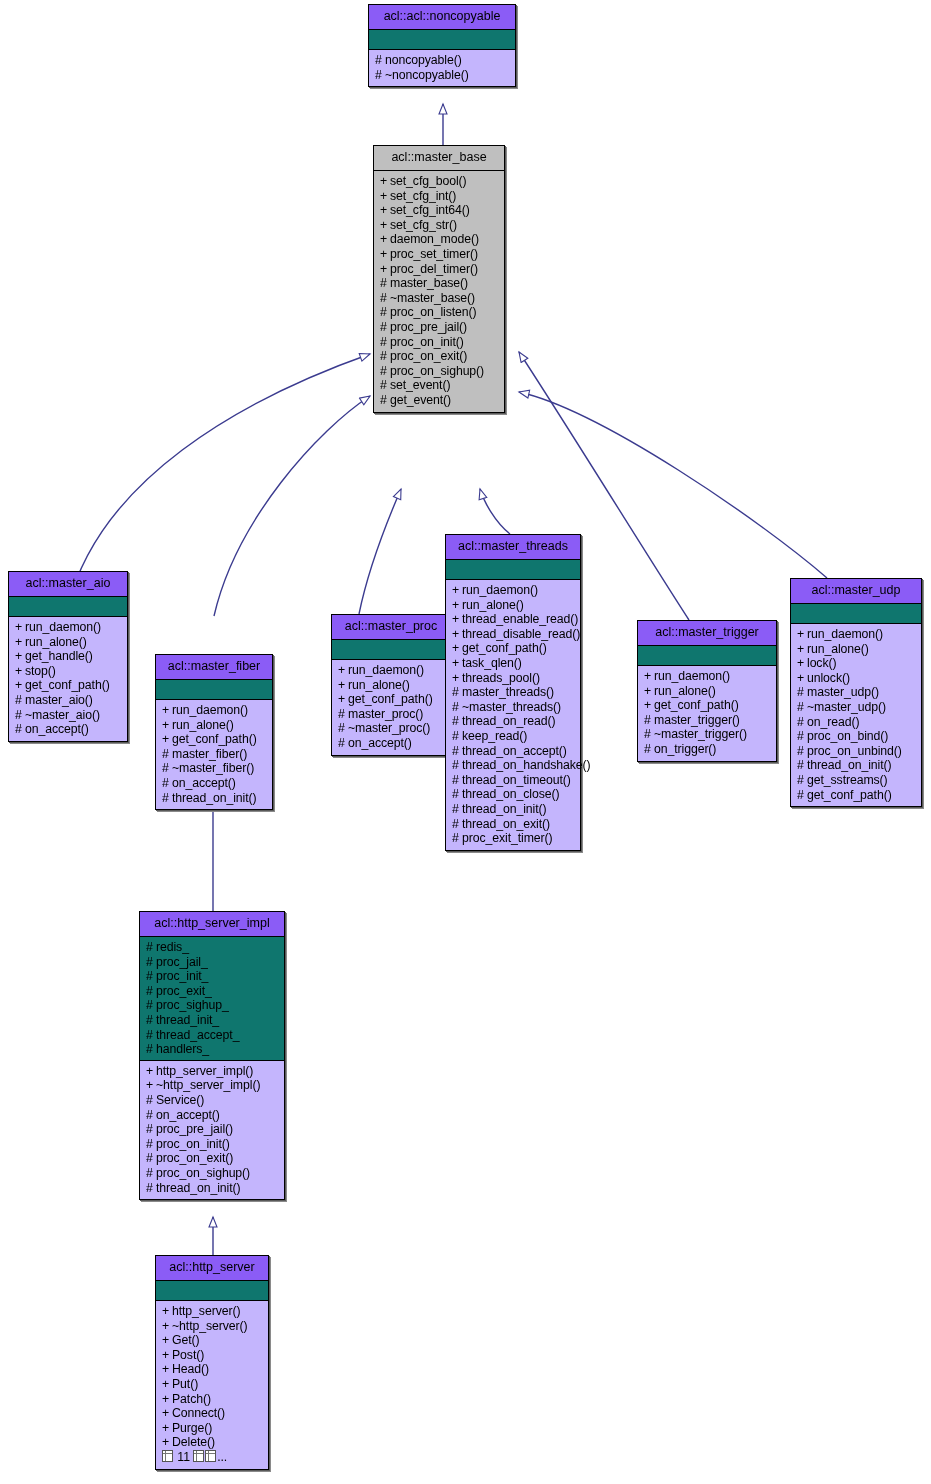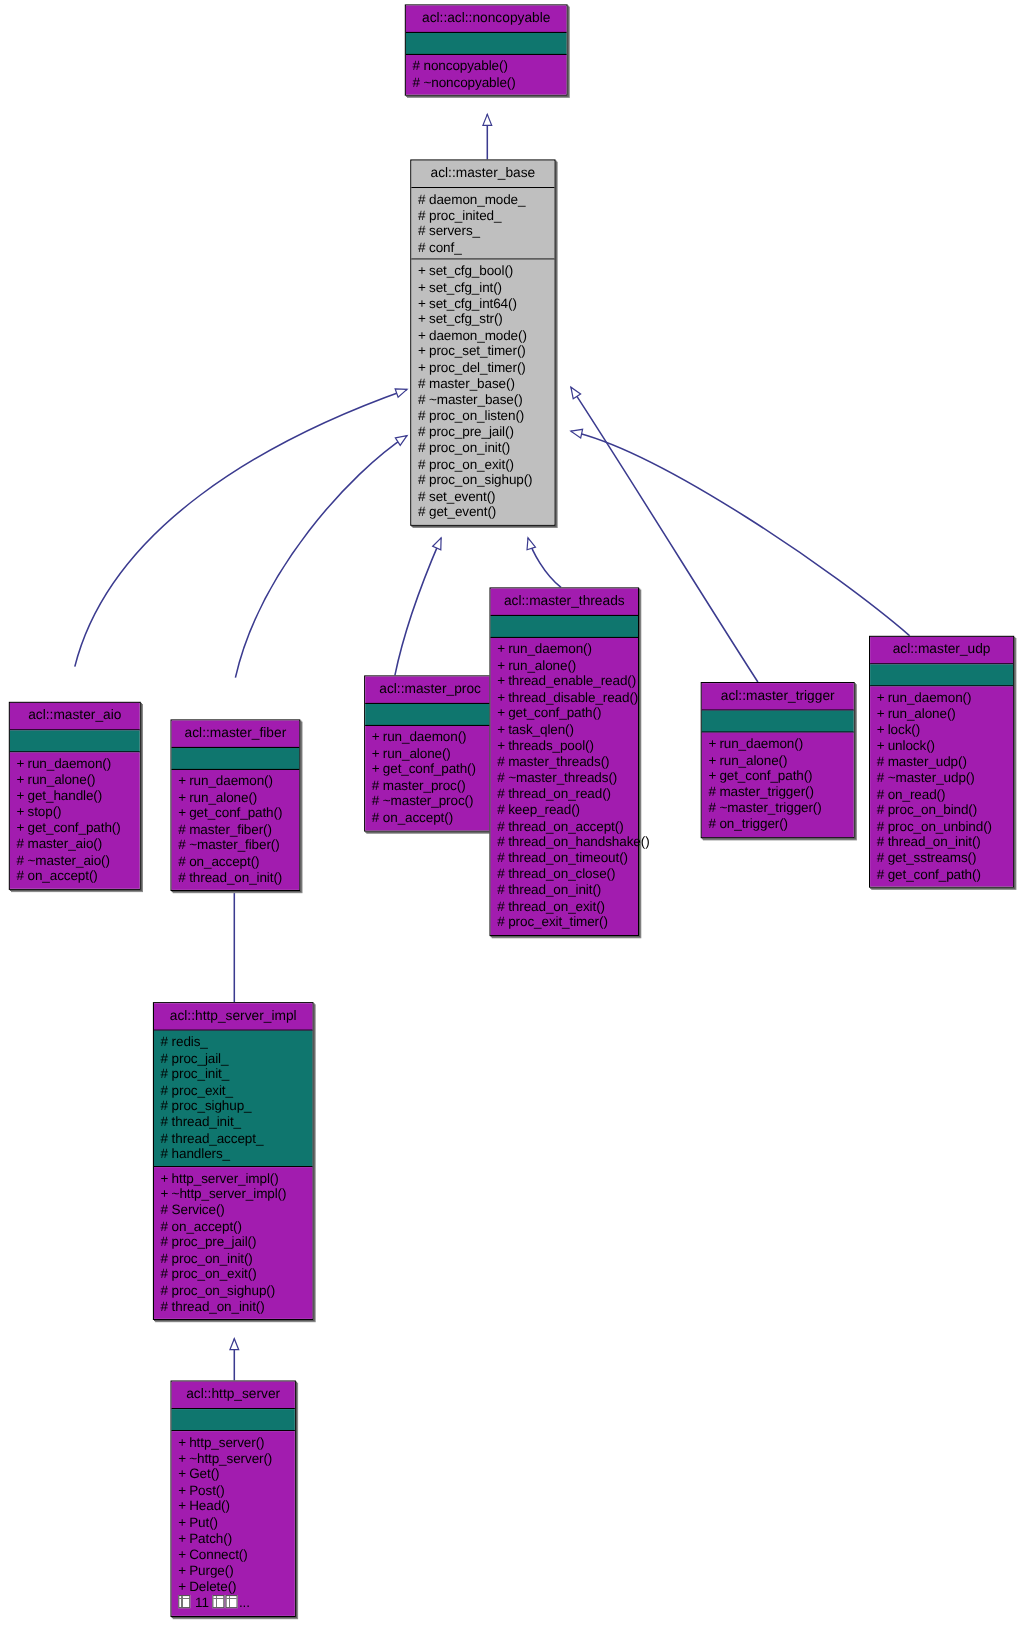--- a/index.html
+++ b/index.html
@@ -43,35 +43,35 @@
     background: #bfbfbf;
   }
   .n-title {
     text-align: center;
     font-size: 12.5px;
     line-height: 15px;
     color: #000000;
     padding: 4px 6px 5px 6px;
     border-bottom: 1px solid #000000;
     white-space: nowrap;
-    background: #a21caf;
+    background: #8b5cf6;
   }
   .n-attrs {
     border-bottom: 1px solid #000000;
     padding: 3px 5px 3px 6px;
     min-height: 12px;
     background: #0f766e;
   }
   .n-attrs.empty {
     min-height: 19px;
     padding: 0;
   }
   .n-ops {
     padding: 3px 5px 4px 6px;
-    background: #a21caf;
+    background: #c4b5fd;
   }
   .m-line {
     font-size: 12.3px;
     line-height: 14.6px;
     color: #000000;
     white-space: nowrap;
     letter-spacing: -0.1px;
   }
   .m-vis {
     display: inline-block;
@@ -127,47 +127,41 @@
     <div class="n-title">acl::acl::noncopyable</div>
     <div class="n-attrs empty"></div>
     <div class="n-ops">
         <div class="m-line"><span class="m-vis">#</span><span>noncopyable()</span></div>
         <div class="m-line"><span class="m-vis">#</span><span>~noncopyable()</span></div>
       </div>
   </div>
 
   <div class="uml-node highlight" style="left:373px; top:145px; width:132px;">
     <div class="n-title">acl::master_base</div>
-    <div class="n-attrs">
-        <div class="m-line"><span class="m-vis">#</span><span>daemon_mode_</span></div>
-        <div class="m-line"><span class="m-vis">#</span><span>proc_inited_</span></div>
-        <div class="m-line"><span class="m-vis">#</span><span>servers_</span></div>
-        <div class="m-line"><span class="m-vis">#</span><span>conf_</span></div>
-      </div>
     <div class="n-ops">
         <div class="m-line"><span class="m-vis">+</span><span>set_cfg_bool()</span></div>
         <div class="m-line"><span class="m-vis">+</span><span>set_cfg_int()</span></div>
         <div class="m-line"><span class="m-vis">+</span><span>set_cfg_int64()</span></div>
         <div class="m-line"><span class="m-vis">+</span><span>set_cfg_str()</span></div>
         <div class="m-line"><span class="m-vis">+</span><span>daemon_mode()</span></div>
         <div class="m-line"><span class="m-vis">+</span><span>proc_set_timer()</span></div>
         <div class="m-line"><span class="m-vis">+</span><span>proc_del_timer()</span></div>
         <div class="m-line"><span class="m-vis">#</span><span>master_base()</span></div>
         <div class="m-line"><span class="m-vis">#</span><span>~master_base()</span></div>
         <div class="m-line"><span class="m-vis">#</span><span>proc_on_listen()</span></div>
         <div class="m-line"><span class="m-vis">#</span><span>proc_pre_jail()</span></div>
         <div class="m-line"><span class="m-vis">#</span><span>proc_on_init()</span></div>
         <div class="m-line"><span class="m-vis">#</span><span>proc_on_exit()</span></div>
         <div class="m-line"><span class="m-vis">#</span><span>proc_on_sighup()</span></div>
         <div class="m-line"><span class="m-vis">#</span><span>set_event()</span></div>
         <div class="m-line"><span class="m-vis">#</span><span>get_event()</span></div>
       </div>
   </div>
 
-  <div class="uml-node" style="left:8px; top:638px; width:120px;">
+  <div class="uml-node" style="left:8px; top:571px; width:120px;">
     <div class="n-title">acl::master_aio</div>
     <div class="n-attrs empty"></div>
     <div class="n-ops">
         <div class="m-line"><span class="m-vis">+</span><span>run_daemon()</span></div>
         <div class="m-line"><span class="m-vis">+</span><span>run_alone()</span></div>
         <div class="m-line"><span class="m-vis">+</span><span>get_handle()</span></div>
         <div class="m-line"><span class="m-vis">+</span><span>stop()</span></div>
         <div class="m-line"><span class="m-vis">+</span><span>get_conf_path()</span></div>
         <div class="m-line"><span class="m-vis">#</span><span>master_aio()</span></div>
         <div class="m-line"><span class="m-vis">#</span><span>~master_aio()</span></div>

